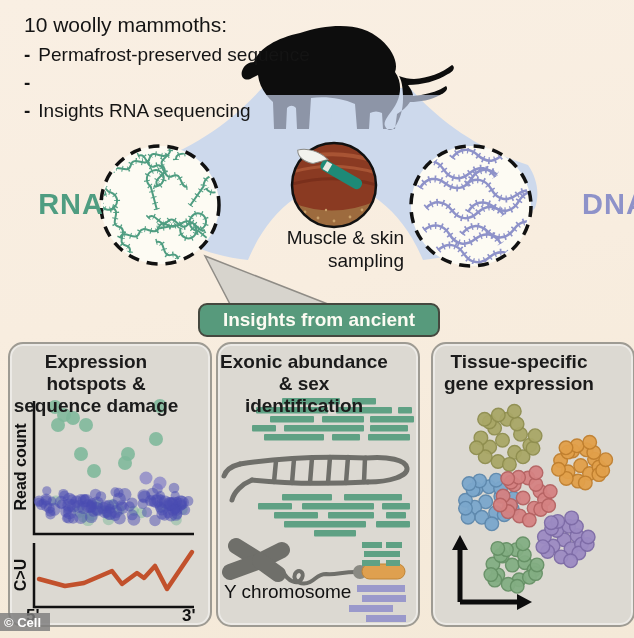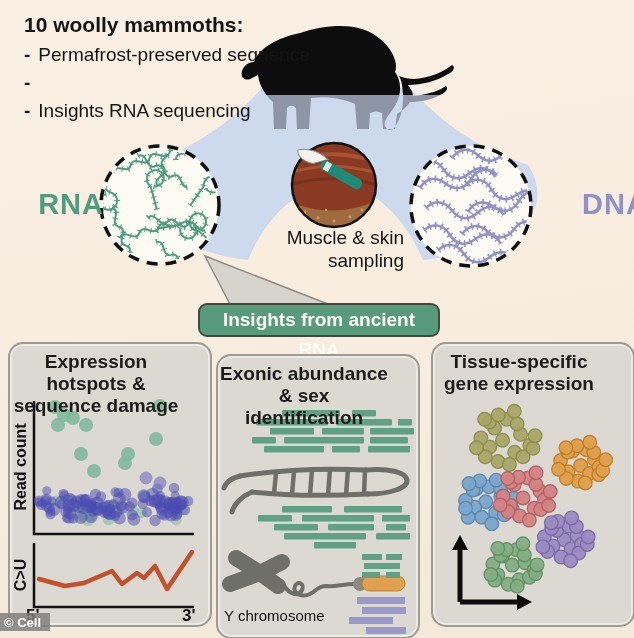--- a/index.html
+++ b/index.html
@@ -4,21 +4,21 @@
 <style>
   html,body{margin:0;padding:0;}
   body{font-family:"Liberation Sans", sans-serif; background:#888;}
   #page{position:relative; width:634px; height:638px; overflow:hidden;
         background:linear-gradient(170deg,#f9efe3 0%,#f8eddf 45%,#f4e9d8 100%);}
   svg{display:block;}
   .abs{position:absolute;}
 
   
   .intro{position:absolute; left:24px; top:12px; color:#141414;}
-  .intro-title{font-size:21px; font-weight:bold; line-height:26px;}
+  .intro-title{font-size:21px; font-weight:normal; line-height:26px;}
   .bullet{display:flex; font-size:19px; line-height:22px; margin-top:6px;}
   .bullet .dash{font-weight:bold; margin-right:8px;}
 
   
   .rna-label{position:absolute; left:22px; top:188px; width:82px; text-align:right;
              font-size:29px; font-weight:bold; color:var(--rna_green,#4f9d81); letter-spacing:1px;}
   .dna-label{position:absolute; left:574px; top:188px; width:82px; text-align:center;
              font-size:29px; font-weight:bold; color:var(--dna_purple,#8e92c9); letter-spacing:1px;}
   .sampling-caption{position:absolute; left:264px; top:226px; width:140px; text-align:right;
              font-size:19px; line-height:23px; color:#141414;}
@@ -27,25 +27,25 @@
   .banner{position:absolute; left:198px; top:303px; width:238px; height:30px;
           background:var(--banner_green,#579a7c); border:2px solid #45483f; border-radius:9px;
           color:#fbfbf2; font-size:19px; font-weight:bold; text-align:center; line-height:30px;}
 
   
   .panel{position:absolute; top:342px; width:200px; height:281px;
          background:var(--panel_bg,#dcd9d2); border:2px solid var(--panel_border,#9e9b93);
          border-radius:15px; box-shadow:inset 0 0 0 2px rgba(255,255,255,0.45);}
   .panel-title{position:absolute; top:7px; left:2px; width:168px; text-align:center;
          font-size:19px; font-weight:bold; line-height:22px; color:#1b1b1b;}
-  #panel1{left:8px;} #panel2{left:216px;margin-top:12px;} #panel3{left:404px;margin-left:27px;}
+  #panel1{left:8px;} #panel2{left:216px;} #panel3{left:404px;margin-left:27px;}
   .rot-label{position:absolute; font-size:16px; font-weight:bold; color:#111;
          transform:translate(-50%,-50%) rotate(-90deg); white-space:nowrap;}
   .tick-label{position:absolute; font-size:17px; font-weight:bold; color:#111;}
-  .chrom-label{position:absolute; left:6px; top:251px; font-size:15px; color:#111;}
+  .chrom-label{position:absolute; left:6px; top:237px; font-size:19px; color:#111;}
 
   .readsG{fill:var(--reads_green,#5fa184);}
   .readsP{fill:var(--reads_purple,#9a99cb);}
   .rnaStroke{stroke:var(--rna_green,#4f9d81); stroke-width:2; fill:none;}
   .rnaTeeth{stroke:var(--rna_green,#4f9d81); stroke-width:6; stroke-dasharray:1 5; fill:none;}
   .dnaStroke{stroke:var(--dna_purple,#8e92c9); stroke-width:2.5; fill:none;}
   .dnaTeeth{stroke:var(--dna_purple,#8e92c9); stroke-width:7; stroke-dasharray:1.5 4.5; fill:none;}
   .axis{stroke:#111; stroke-width:2.5; fill:none;}
   .grayLine{stroke:var(--chromosome_gray,#6f6f6a); fill:none; stroke-linecap:round; stroke-linejoin:round;}
 

